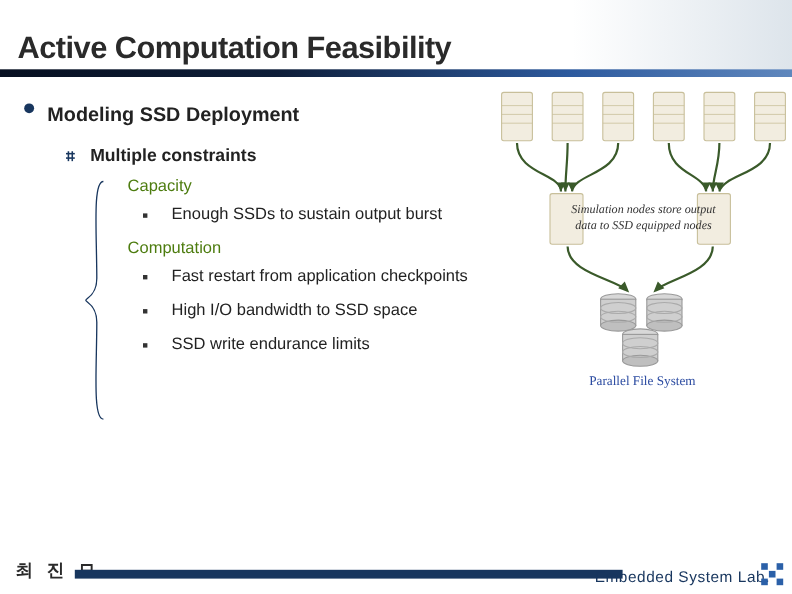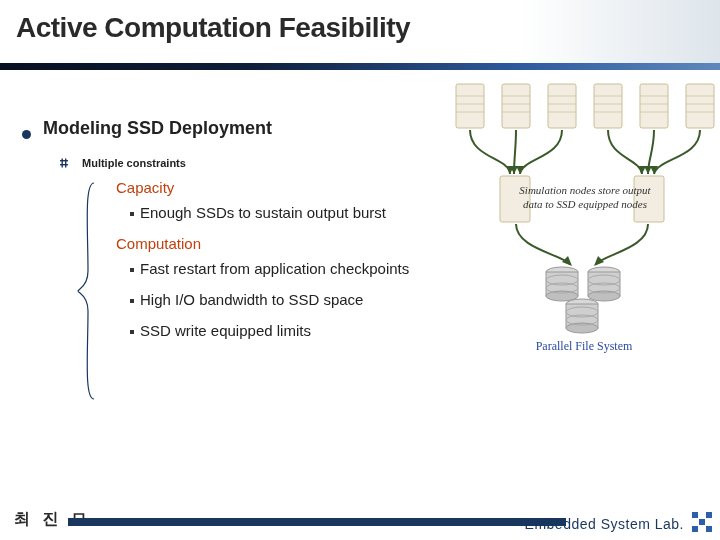--- a/index.html
+++ b/index.html
@@ -1,40 +1,40 @@
 <!DOCTYPE html>
 <html><head>
 <meta charset="utf-8">
 <style>
   * { margin: 0; padding: 0; box-sizing: border-box; }
   html, body { width: 720px; height: 540px; font-family: Arial, Helvetica, sans-serif; background: #fff; overflow: hidden; }
   .slide { position: relative; width: 720px; height: 540px; }
-  .title-bar { position: relative; height: 70px; padding: 12px 0 0 16px; }
+  .title-bar { position: relative; height: 70px; padding: 28px 0 0 16px; }
   .title-text { font-size: 28px; font-weight: bold; color: #2a2a2a; letter-spacing: -0.5px; }
   .title-underline { position: absolute; bottom: 0; left: 0; width: 720px; height: 7px; background: linear-gradient(90deg, #071021 0%, #0e1e39 35%, #2d5a9e 72%, #5f87bd 100%); }
   .title-fade { position: absolute; top: 0; right: 0; width: 200px; height: 63px; background: linear-gradient(90deg, rgba(255,255,255,0) 0%, #9eb3c6 100%); opacity: 0.35; }
   .content { position: absolute; top: 94px; left: 22px; right: 16px; }
-  .l1 { display: flex; align-items: flex-end; gap: 12px; margin-bottom: 18px; margin-top: 24px; }
+  .l1 { display: flex; align-items: flex-start; gap: 12px; margin-bottom: 18px; }
   .bullet1 { width: 9px; height: 9px; background: #18365e; border-radius: 50%; flex: 0 0 auto; }
   .l1-text { font-size: 18px; font-weight: bold; color: #222; }
   .l2 { display: flex; align-items: center; gap: 12px; margin-left: 36px; margin-bottom: 10px; }
   .bullet2 { width: 12px; height: 12px; flex: 0 0 auto; }
-  .l2-text { font-size: 11px; font-weight: bold; color: #222; }
+  .l2-text { font-size: 16px; font-weight: bold; color: #222; }
   .brace-body { position: relative; margin-left: 54px; margin-top: 6px; }
   .brace { position: absolute; left: 0; top: 2px; width: 20px; height: 220px; }
   .sub { margin-left: 40px; }
-  .cat { font-size: 15px; color: #c2410c; margin: 8px 0 8px 0; }
-  .item { display: flex; align-items: flex-start; gap: 6px; margin: 8px 0 14px 14px; }
+  .cat { font-size: 15px; color: #4d7c0f; margin: 8px 0 8px 0; }
+  .item { display: flex; align-items: flex-start; gap: 22px; margin: 8px 0 14px 14px; }
   .dot { width: 4px; height: 4px; background: #333; margin-top: 8px; flex: 0 0 auto; }
   .item-text { font-size: 15px; color: #222; }
   .diagram { position: absolute; right: 0; top: 78px; width: 280px; height: 280px; }
   .footer { position: absolute; left: 0; bottom: 0; width: 720px; height: 36px; }
   .footer-name { position: absolute; left: 14px; bottom: 10px; font-size: 16px; font-weight: bold; color: #2a2a2a; letter-spacing: 4px; }
   .footer-bar { position: absolute; left: 68px; bottom: 14px; height: 8px; width: 498px; background: #18365e; }
-  .footer-lab { position: absolute; right: 36px; bottom: 8px; font-size: 14px; color: #18365e; letter-spacing: 0.5px; }
+  .footer-lab { position: absolute; right: 20px; bottom: 8px; font-size: 14px; color: #18365e; letter-spacing: 0.5px; }
   .footer-logo { position: absolute; right: 6px; bottom: 6px; width: 24px; height: 24px; }
 </style>
 </head>
 <body>
 
 <div class="slide">
   <div class="title-bar">
     <div class="title-fade"></div>
     <div class="title-text">Active Computation Feasibility</div>
     <div class="title-underline"></div>
@@ -69,21 +69,21 @@
         <div class="item">
           <div class="dot"></div>
           <div class="item-text">Fast restart from application checkpoints</div>
         </div>
         <div class="item">
           <div class="dot"></div>
           <div class="item-text">High I/O bandwidth to SSD space</div>
         </div>
         <div class="item">
           <div class="dot"></div>
-          <div class="item-text">SSD write equipped limits</div>
+          <div class="item-text">SSD write endurance limits</div>
         </div>
       </div>
     </div>
   </div>
 
   <svg class="diagram" viewBox="0 0 280 280">
 
     <g fill="#f2ede0" stroke="#c8bf9a" stroke-width="1">
       <rect x="16" y="6" width="28" height="44" rx="2"></rect>
       <rect x="62" y="6" width="28" height="44" rx="2"></rect>

